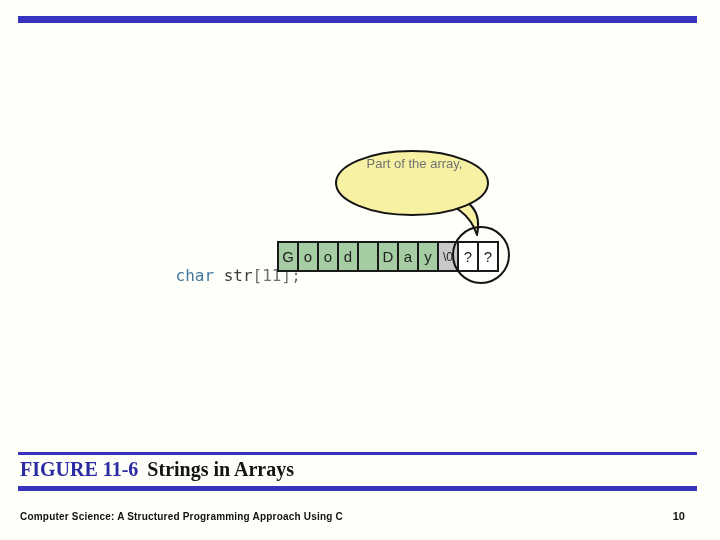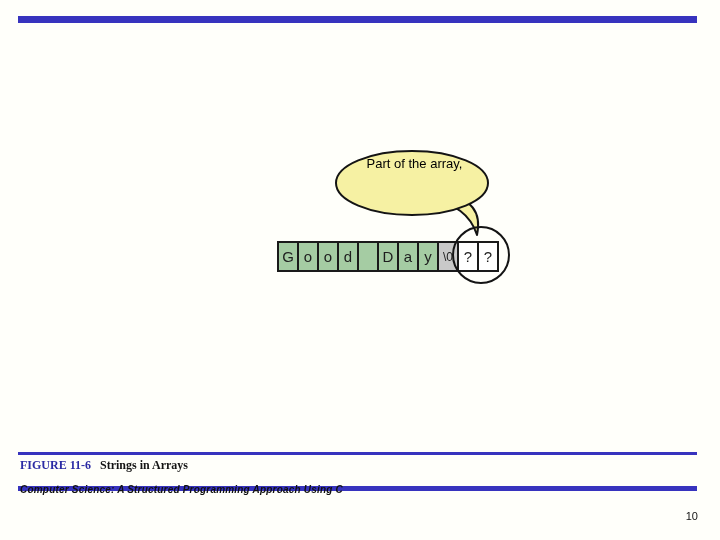--- a/index.html
+++ b/index.html
@@ -10,21 +10,21 @@
   }
   .rule { position:absolute; }
   .rule.top-bar    { left:18px; top:16px;  width:679px; height:7px; }
   .rule.thin-line  { left:18px; top:452px; width:679px; height:3px; }
   .rule.thick-line { left:18px; top:486px; width:679px; height:5px; }
 
   
   .callout-svg { position:absolute; left:330px; top:145px; width:185px; height:100px; }
   .callout-text {
     position:absolute; left:342px; top:157px; width:145px;
-    text-align:center; font-size:13px; line-height:14.5px; color:#000000;
+    text-align:center; font-size:13px; line-height:14.5px; color:#737373;
   }
   .callout-text span { display:block; }
 
   .code-decl {
     position:absolute; left:137px; top:247px;
     font-family:"DejaVu Sans Mono","Liberation Mono",monospace;
     font-size:16px; letter-spacing:0px; white-space:pre;
   }
 
   .char-array {
@@ -41,50 +41,53 @@
 
   .highlight-circle {
     position:absolute; left:452px; top:226px; width:54px; height:54px;
     border:2.5px solid #141414; border-radius:50%;
     background:transparent;
   }
 
   
   .figure-caption {
     position:absolute; left:20px; top:458px;
-    font-family:"Liberation Serif", serif; font-weight:bold; font-size:12px;
+    font-family:"Liberation Serif", serif; font-weight:bold; font-size:20px;
     white-space:nowrap;
   }
   .figure-caption .fig-title { color:#141414; margin-left:9px; }
 
   
   .footer-book {
-    position:absolute; left:20px; top:484px;
-    font-size:10px; font-weight:bold; color:#111; letter-spacing:0.2px;font-style:italic;
+    position:absolute; left:20px; top:511px;
+    font-size:10px; font-weight:bold; color:#111; letter-spacing:0.2px;
   }
   .footer-page {
-    position:absolute; right:22px; top:510px;
-    font-size:11px; font-weight:normal; color:#111;
+    position:absolute; right:35px; top:510px;
+    font-size:11px; font-weight:bold; color:#111;
   }
 </style>
 </head>
 <body>
 
 <div class="slide" style="background-color: rgb(255, 255, 250);">
 
   <div class="rule top-bar" style="background-color: rgb(55, 51, 190);"></div>
 
   <svg class="callout-svg" viewBox="0 0 185 100" xmlns="http://www.w3.org/2000/svg">
     <path d="M 112 44 C 142 56, 152 66, 147 90 C 140 68, 124 60, 104 54 Z" stroke="#141414" stroke-width="2" stroke-linejoin="round" style="fill: rgb(246, 241, 163);"></path>
     <ellipse cx="82" cy="38" rx="76" ry="32" stroke="#141414" stroke-width="2" style="fill: rgb(246, 241, 163);"></ellipse>
   </svg>
   <div class="callout-text">
     <span>Part of the array,</span>
   </div>
 
+  <div class="code-decl">
+    <span style="color: rgb(66, 119, 158);">char</span><span style="color: rgb(60, 60, 60);"> str</span><span style="color: rgb(111, 111, 111);">[11];</span>
+  </div>
 
   <div class="char-array">
       <div class="cell string" style="background-color: rgb(165, 204, 163);">G</div>
       <div class="cell string" style="background-color: rgb(165, 204, 163);">o</div>
       <div class="cell string" style="background-color: rgb(165, 204, 163);">o</div>
       <div class="cell string" style="background-color: rgb(165, 204, 163);">d</div>
       <div class="cell string" style="background-color: rgb(165, 204, 163);"></div>
       <div class="cell string" style="background-color: rgb(165, 204, 163);">D</div>
       <div class="cell string" style="background-color: rgb(165, 204, 163);">a</div>
       <div class="cell string" style="background-color: rgb(165, 204, 163);">y</div>

